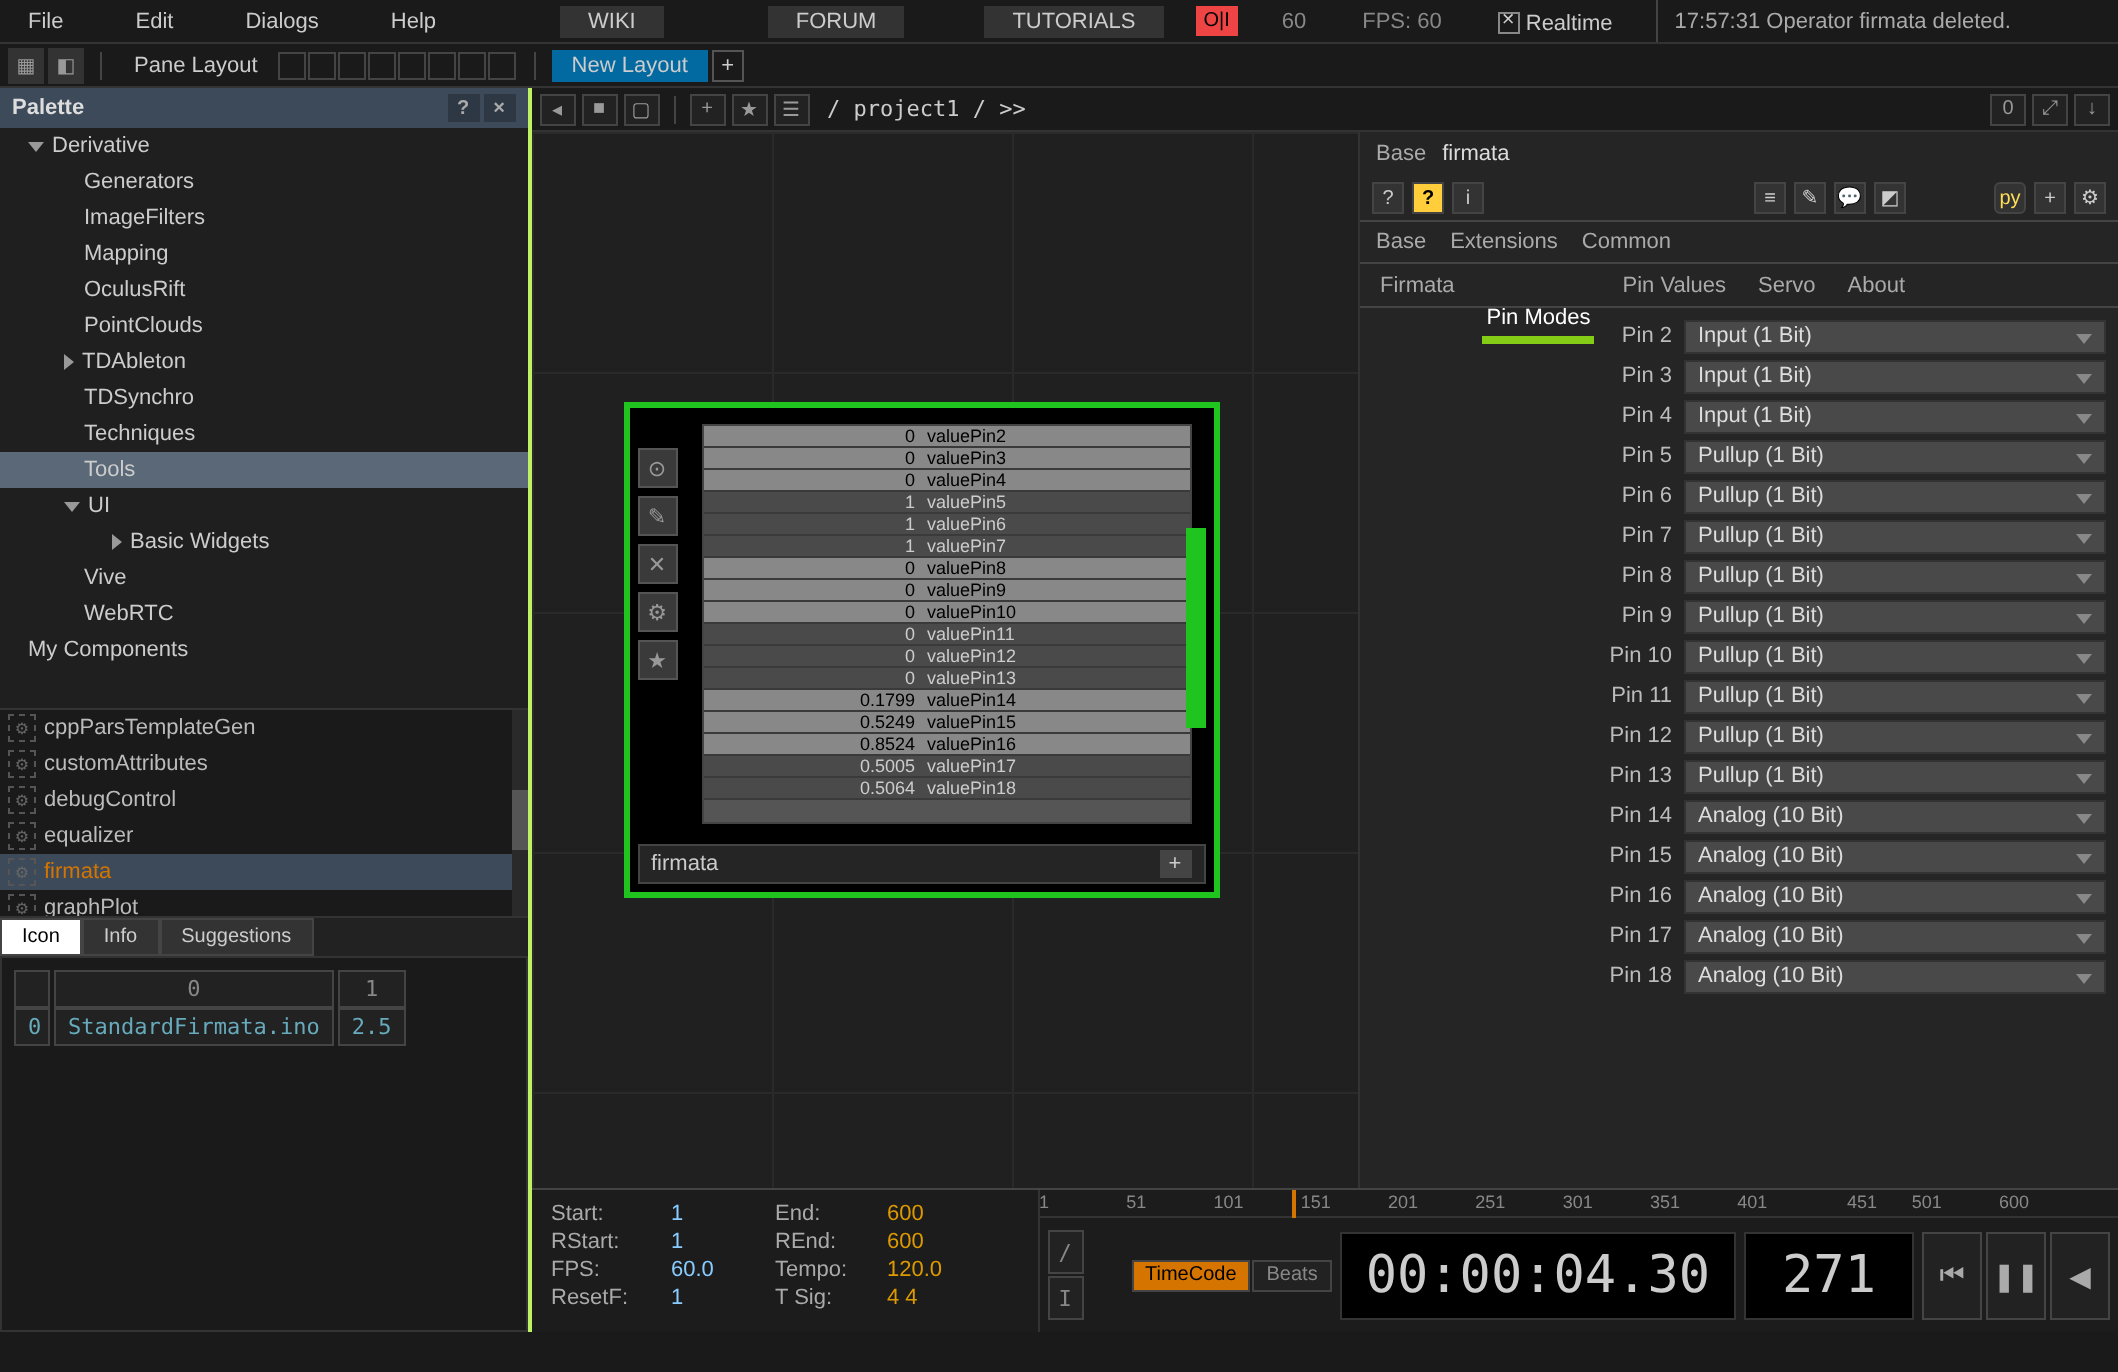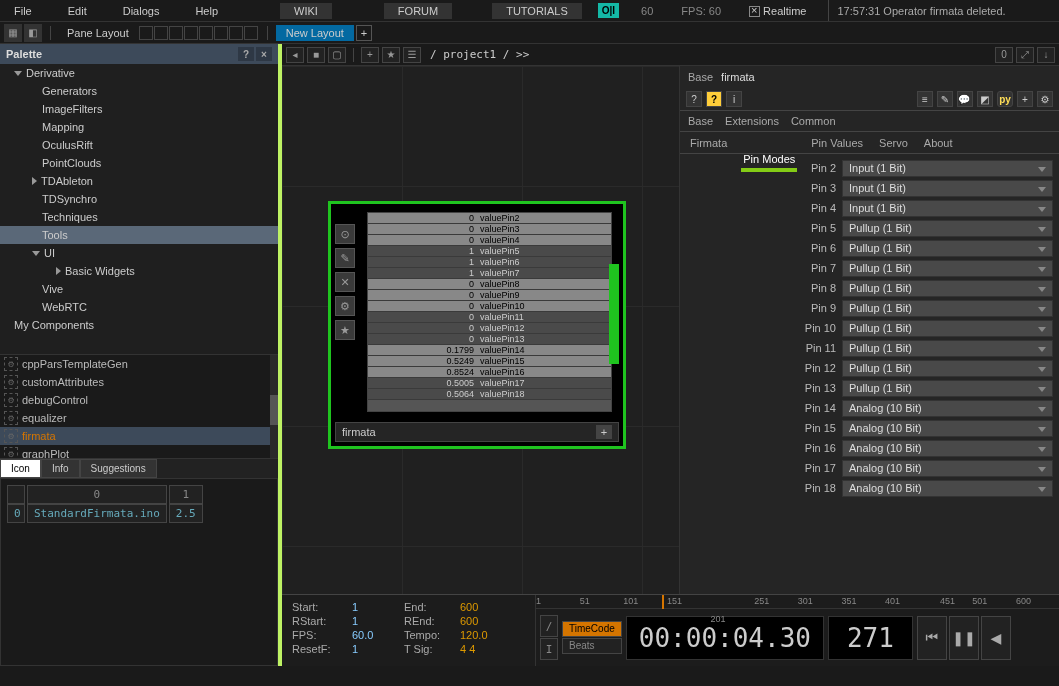--- a/index.html
+++ b/index.html
@@ -3,39 +3,39 @@
 <meta charset="utf-8">
 <style>
 * { box-sizing: border-box; margin: 0; padding: 0; font-family: Verdana, sans-serif; user-select: none; }
 body { background: #1a1a1a; color: #ccc; font-size: 11px; width: 1059px; height: 686px; overflow: hidden; }
 
 
 .menubar { height: 22px; background: #1a1a1a; border-bottom: 1px solid #333; display: flex; align-items: center; padding: 0 4px; gap: 16px; }
 .menu-item { padding: 2px 10px; color: #ccc; cursor: pointer; }
 .menubar .spacer { width: 20px; }
 .menu-btn { background: #333; padding: 2px 14px; cursor: pointer; }
-.menu-badge { background: #14b8a6; color: #000; padding: 2px 4px; font-weight: bold; font-size: 10px; }
+.menu-badge { background: #ef4444; color: #000; padding: 2px 4px; font-weight: normal; font-size: 10px; }
 .menu-stat { color: #888; padding: 2px 6px; }
 .menu-check { color: #ccc; padding: 2px 6px; }
 .checkbox-icon { display: inline-block; width: 11px; height: 11px; border: 1px solid #888; position: relative; margin-right: 3px; top: 2px; }
 .checkbox-icon::after { content:"×"; position:absolute; top:-3px; left:1px; color:#ccc; font-size:11px; }
 .status-text { color: #aaa; padding: 2px 8px; flex: 1; border-left: 1px solid #444; height:100%; display:flex; align-items:center; }
 
 
 .toolbar { height: 22px; background: #1a1a1a; border-bottom: 1px solid #333; display: flex; align-items: center; padding: 0 4px; gap: 2px; }
 .tool-icon { width: 18px; height: 18px; background: #333; display: flex; align-items: center; justify-content: center; color: #999; font-size: 10px; cursor: pointer; }
 .toolbar-label { padding: 2px 8px; color: #ccc; }
 .layout-slots { display: flex; }
 .layout-slots div { width: 14px; height: 14px; border: 1px solid #444; margin-right: 1px; }
 .new-layout-btn { background: #0369a1; padding: 2px 10px; cursor: pointer; }
 .plus-btn { width: 16px; height: 16px; border: 1px solid #555; display: flex; align-items: center; justify-content: center; cursor: pointer; }
 
 
 .main { display: flex; height: 622px; }
-.left-col { width: 282px; display: flex; flex-direction: column; border-right: 4px solid #bef264; }
+.left-col { width: 282px; display: flex; flex-direction: column; border-right: 2px solid #bef264; }
 .center-col { flex: 1; display: flex; flex-direction: column; position: relative; }
 
 
 .palette-head { height: 20px; background: #3d4a5a; display: flex; align-items: center; padding: 0 6px; font-weight: bold; color: #ddd; }
 .palette-head .pspacer { flex:1; }
 .palette-head .pbtn { width: 16px; height: 14px; background:#2e3845; margin-left:2px; display:flex; align-items:center; justify-content:center; font-size:10px; color:#aaa; cursor:pointer; }
 .palette-tree { height: 290px; overflow-y: auto; background: #1f1f1f; }
 .tree-row { height: 18px; display: flex; align-items: center; padding-left: 18px; color: #ccc; cursor: pointer; }
 .tree-row.level1 { padding-left: 14px; }
 .tree-row.level2 { padding-left: 32px; }
@@ -110,30 +110,30 @@
 .tl-left .tlrow .k { width:54px; color:#aaa; }
 .tl-left .tlrow .v { width:46px; color:#8cf; }
 .tl-left .tlrow .k2 { width:50px; color:#aaa; }
 .tl-left .tlrow .v2 { color:#d90; width:36px; }
 .tl-center { flex:1; display:flex; flex-direction:column; }
 .tl-ruler { height:14px; border-bottom:1px solid #333; display:flex; position:relative; font-size:9px; color:#888; }
 .tl-ruler .tick { position:absolute; top:1px; }
 .tl-ruler .cursor { position:absolute; left:126px; top:0; width:2px; height:14px; background:#d57500; }
 .tl-controls { flex:1; display:flex; align-items:center; padding:2px 4px; gap:4px; }
 .tl-flag { width:18px; height:22px; border:1px solid #444; background:#222; color:#888; display:flex; align-items:center; justify-content:center; font-family:monospace; }
-.tl-mode { display:flex; flex-direction:column; gap:1px; }
+.tl-mode { display:flex; flex-direction:row; gap:1px;margin-left:20px; }
 .tl-mode .m { height:16px; padding:1px 6px; font-size:10px; border:1px solid #444; background:#222; color:#888; cursor:pointer; }
 .tl-mode .m.active { background:#d57500; color:#000; }
 .tl-time { height:44px; padding:0 12px; border:1px solid #333; background:#000; color:#ccc; font-family:monospace; font-size:26px; display:flex; align-items:center; }
 .tl-frame { height:44px; padding:0 18px; border:1px solid #333; background:#000; color:#ccc; font-family:monospace; font-size:26px; display:flex; align-items:center; }
 .tl-transport { display:flex; gap:2px; }
 .tl-tbtn { width:30px; height:44px; border:1px solid #444; background:#222; color:#aaa; display:flex; align-items:center; justify-content:center; font-size:14px; cursor:pointer; }
 
 
-.icon-py { background:#2a6fbf; border-radius:3px; color:#ffde57; font-weight:bold; font-size:9px; }
+.icon-py { background:#2a6fbf; border-radius:3px; color:#ffde57; font-weight:normal; font-size:9px;margin-left:40px; }
 
 
 ::-webkit-scrollbar { width:8px; background:#1a1a1a; }
 ::-webkit-scrollbar-thumb { background:#444; }
 </style>
 </head>
 <body>
 
 <div class="menubar">
   <span class="menu-item">File</span>
@@ -518,21 +518,21 @@
             <span class="v2">4     4</span>
           </div>
         </div>
       <div class="tl-center">
         <div class="tl-ruler" id="tl-ruler">
           <div class="cursor"></div>
         <span class="tick" style="left: 0px;">1</span>
             <span class="tick" style="left: 43.6364px;">51</span>
             <span class="tick" style="left: 87.2727px;">101</span>
             <span class="tick" style="left: 130.909px;">151</span>
-            <span class="tick" style="left: 174.545px; margin-top: 18px;">201</span>
+            <span class="tick" style="left: 174.545px;">201</span>
             <span class="tick" style="left: 218.182px;">251</span>
             <span class="tick" style="left: 261.818px;">301</span>
             <span class="tick" style="left: 305.455px;">351</span>
             <span class="tick" style="left: 349.091px;">401</span>
             <span class="tick" style="left: 404px;">451</span>
             <span class="tick" style="left: 436.364px;">501</span>
             <span class="tick" style="left: 480px;">600</span>
           </div>
         <div class="tl-controls">
           <div style="display:flex;flex-direction:column;gap:1px">

